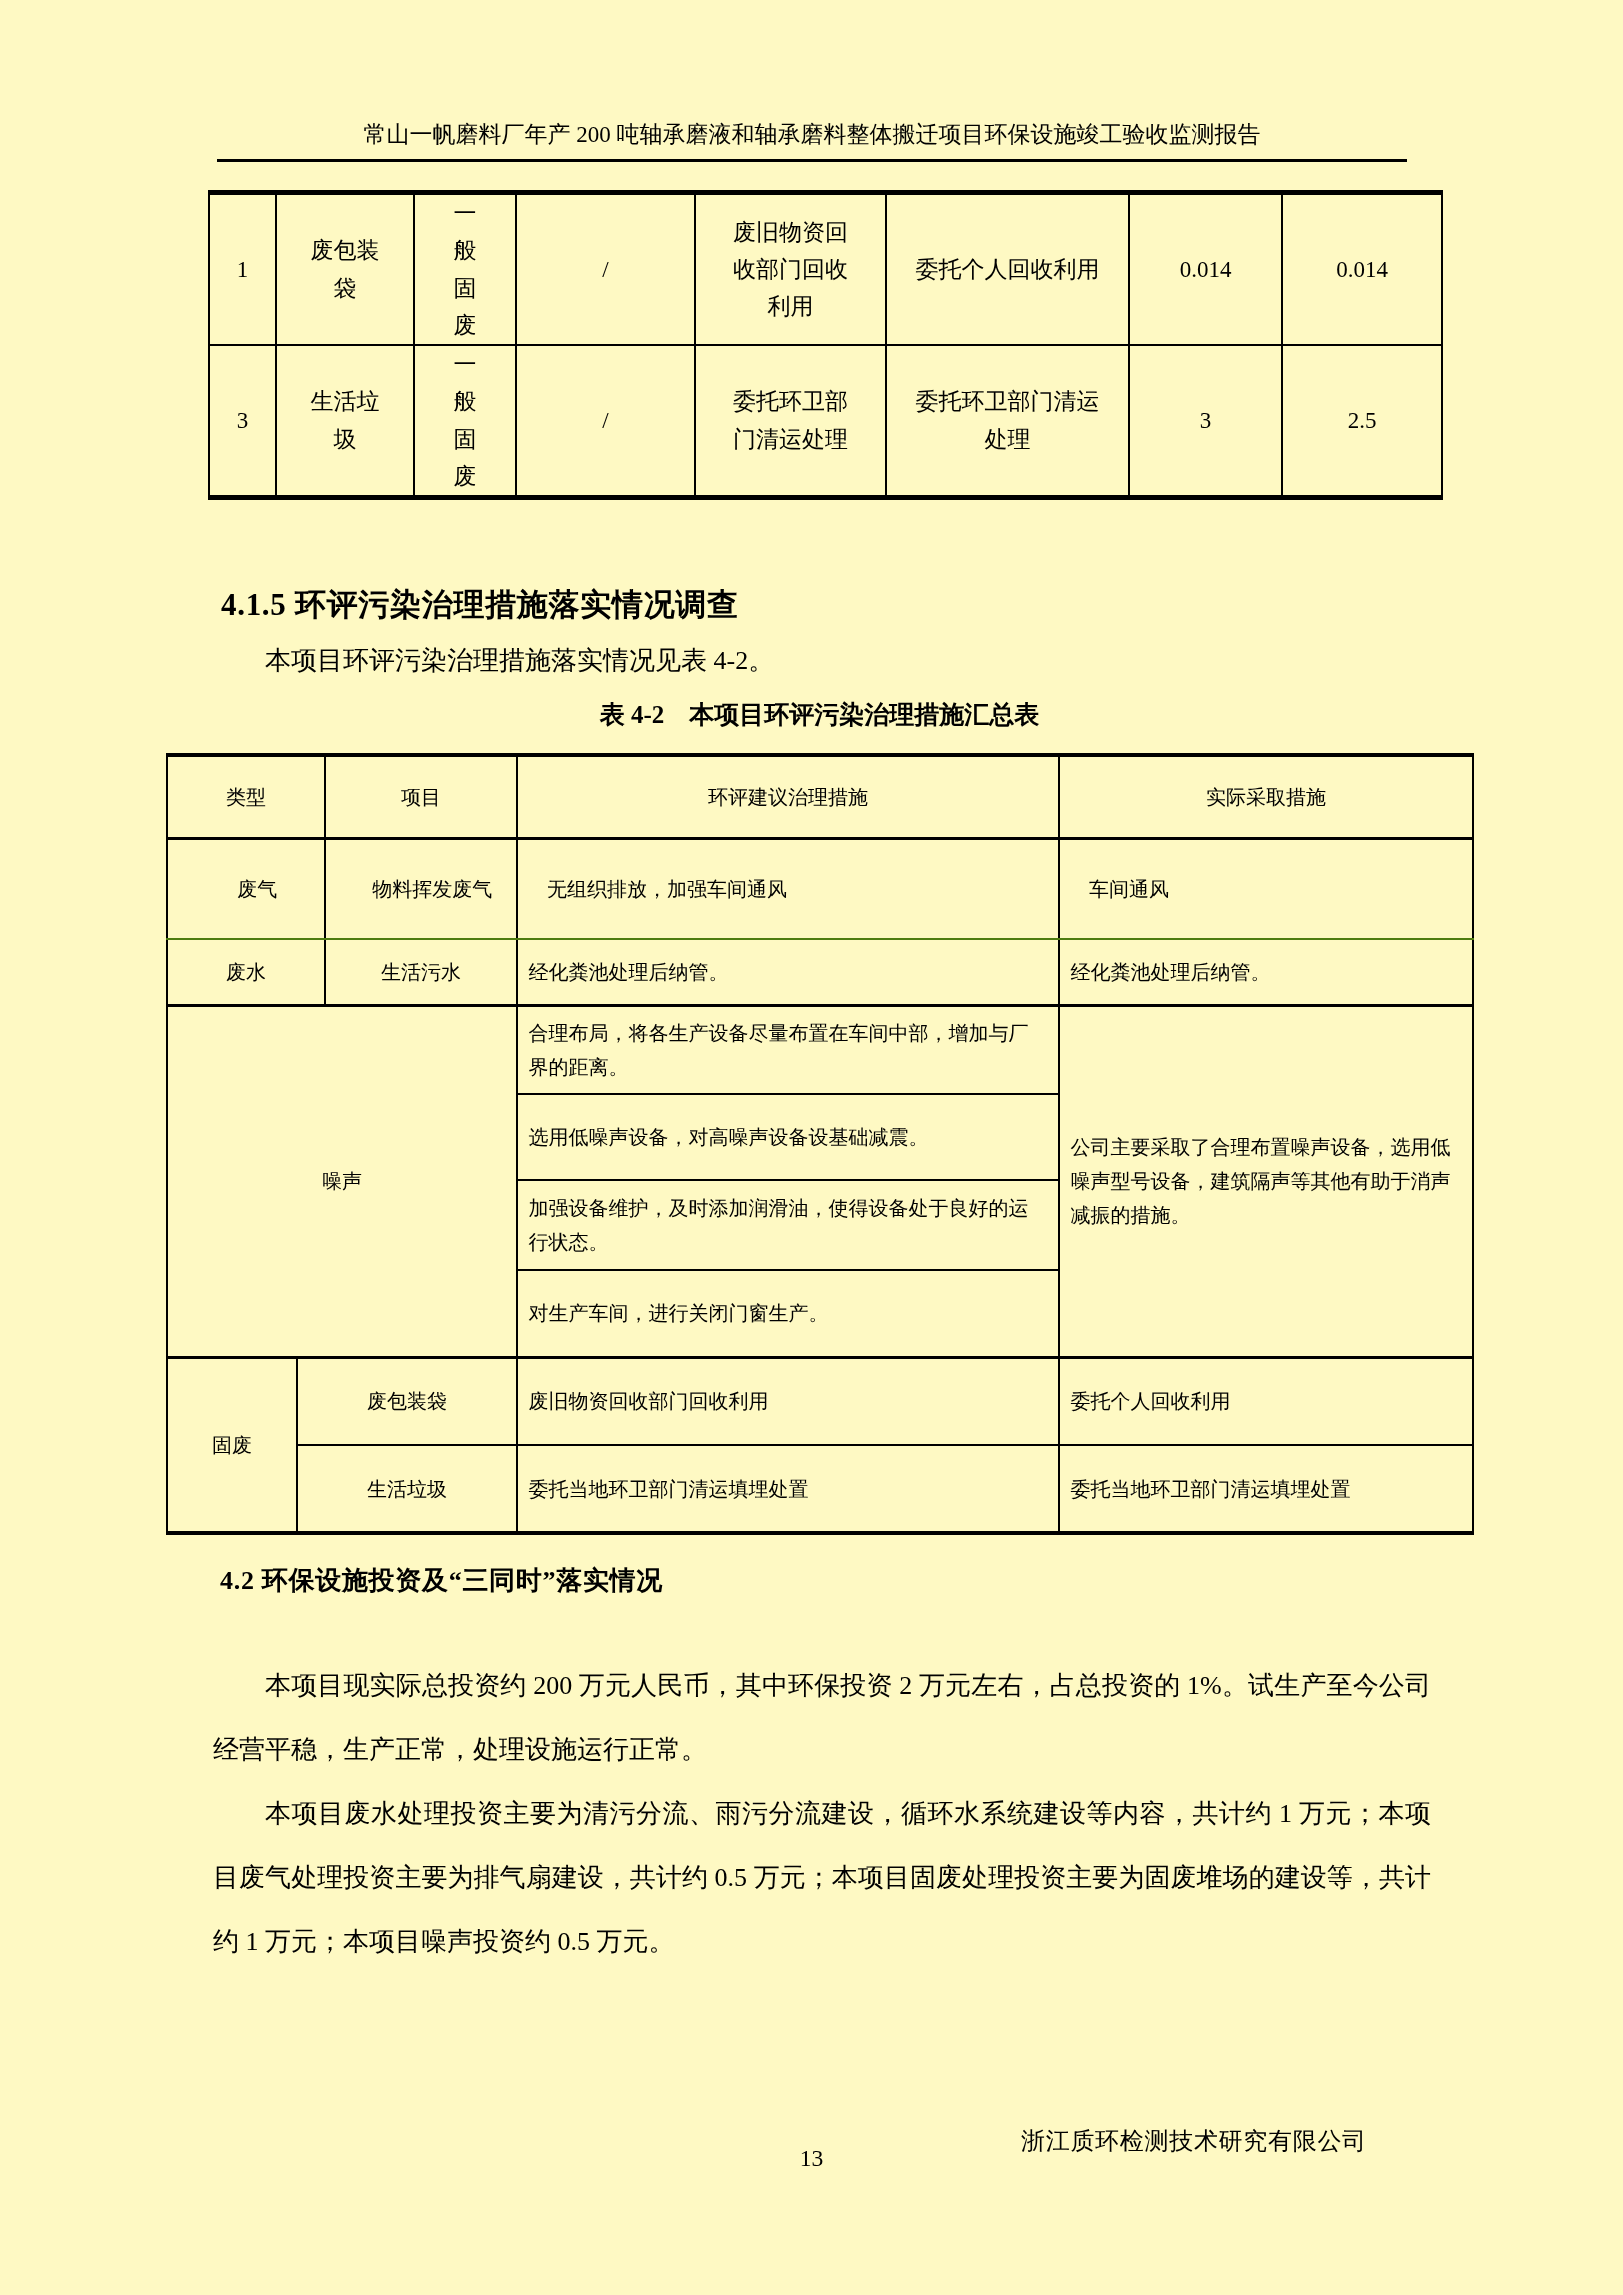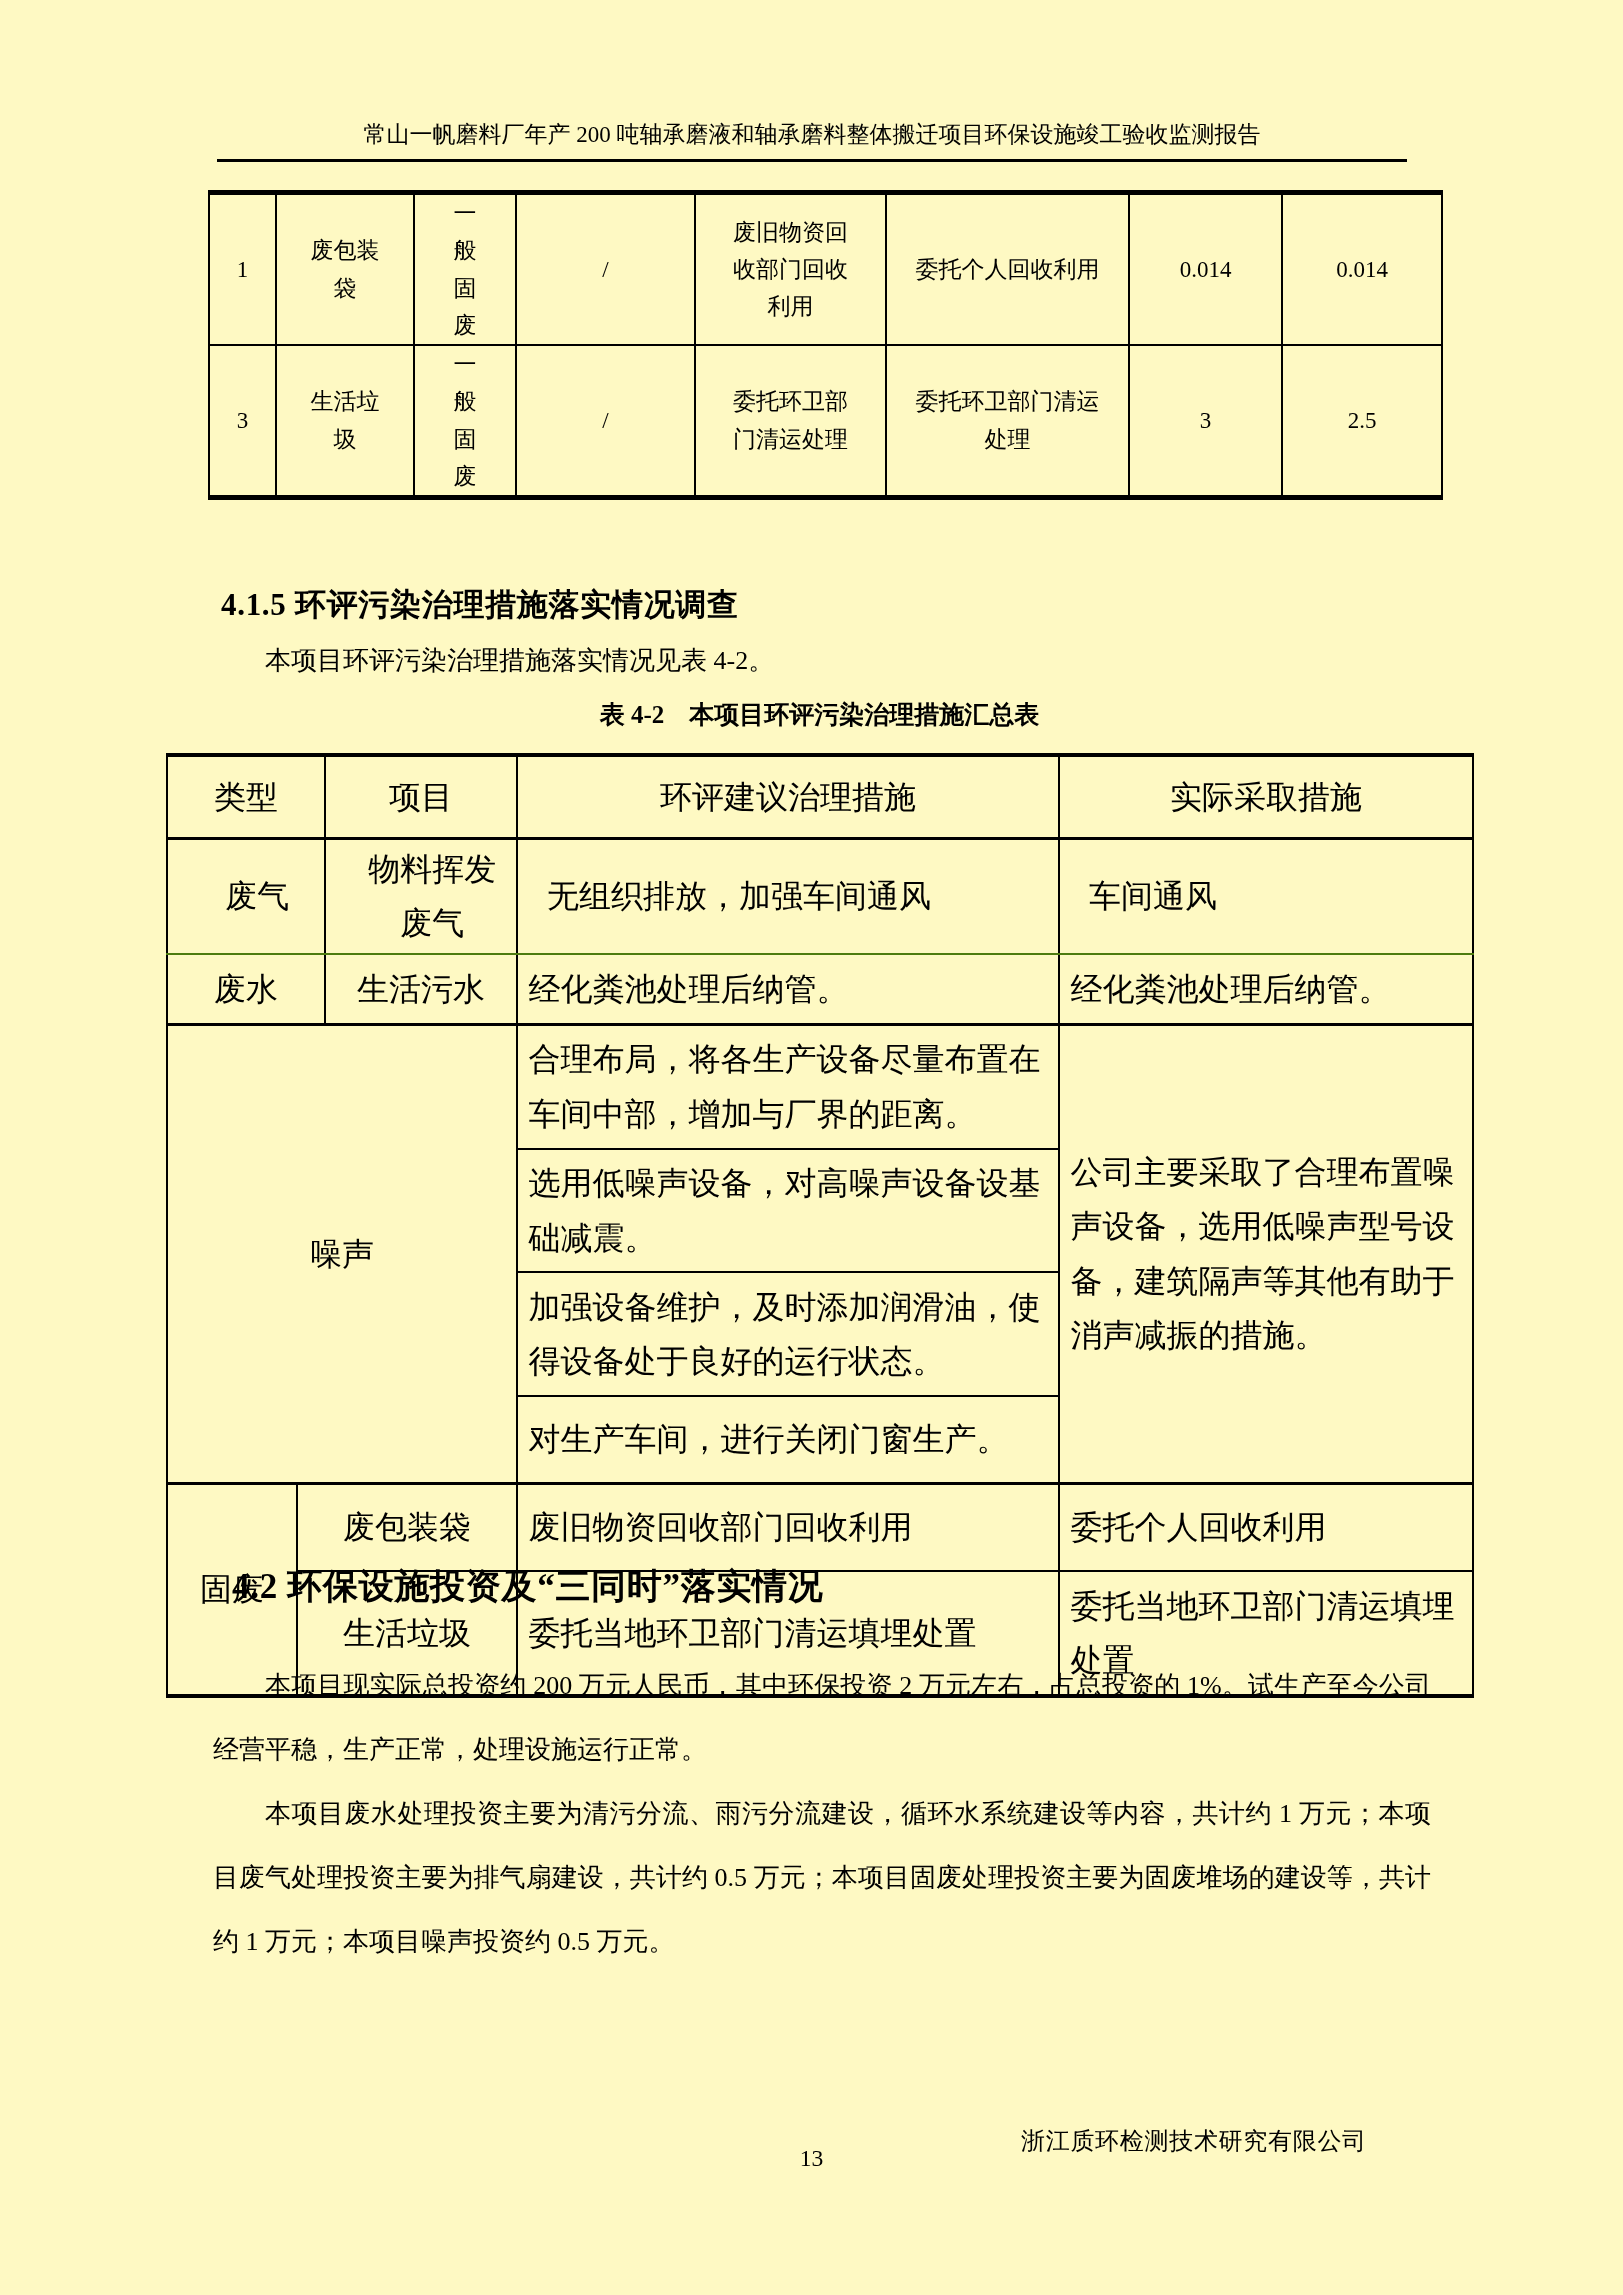--- a/index.html
+++ b/index.html
@@ -39,41 +39,41 @@
   .p415{position:absolute;top:640px;left:213px;width:1218px;font-size:26px;line-height:41px;text-indent:52px;}
   .caption42{position:absolute;top:698px;left:166px;width:1307px;text-align:center;font-size:25px;font-weight:bold;}
   
   .t-m{
     position:absolute;top:753px;left:166px;width:1307px;
     border-top:4.6px solid #000;border-bottom:4.6px solid #000;
   }
   .t-m td{
     border:2px solid #000;
     text-align:center;vertical-align:middle;
-    font-size:32px;line-height:1.7;
+    font-size:20px;line-height:1.7;
     padding:2.6px 6.5px;
     overflow:hidden;
     margin-left:26px;
   }
   .t-m td.lft{text-align:left;padding:6.5px 10.5px;}
   .t-m tr.hd{height:83px;}
   .t-m tr.hd td{border-bottom:3.3px solid #000;}
   .t-m tr.gas{height:101px;}
   .t-m tr.gas td{border-bottom:2px solid #4d7c0f;padding-left:29px;}
   .t-m tr.wat{height:66px;}
   .t-m tr.wat td{border-bottom:3.3px solid #000;}
   .t-m tr.ns td{border-bottom:2px solid #000;}
   .t-m tr.ns1{height:89px;}
   .t-m tr.ns2{height:86px;}
   .t-m tr.ns3{height:90px;}
   .t-m tr.ns4{height:87px;}
   .t-m tr.sw1{height:88px;}
   .t-m tr.sw1 td{border-top:3.3px solid #000;border-bottom:2.6px solid #000;}
   .t-m tr.sw2{height:88px;}
-  .h42{position:absolute;top:1563px;left:232px;font-size:35px;font-weight:bold;letter-spacing:0.7px;}
+  .h42{position:absolute;top:1563px;left:220px;font-size:26px;font-weight:bold;letter-spacing:0.7px;}
   .s42-body{position:absolute;top:1654px;left:213px;width:1218px;font-size:26px;line-height:64px;text-align:justify;}
   .s42-body p{margin:0;text-indent:52px;}
   
   .footer-page{position:absolute;top:2125px;left:0;width:1623px;text-align:center;font-size:23.6px;margin-top:20px;}
   .footer-company{position:absolute;top:2125px;left:1021px;font-size:24px;letter-spacing:0.7px;}
 </style>
 </head>
 <body>
 
 <div class="page">

